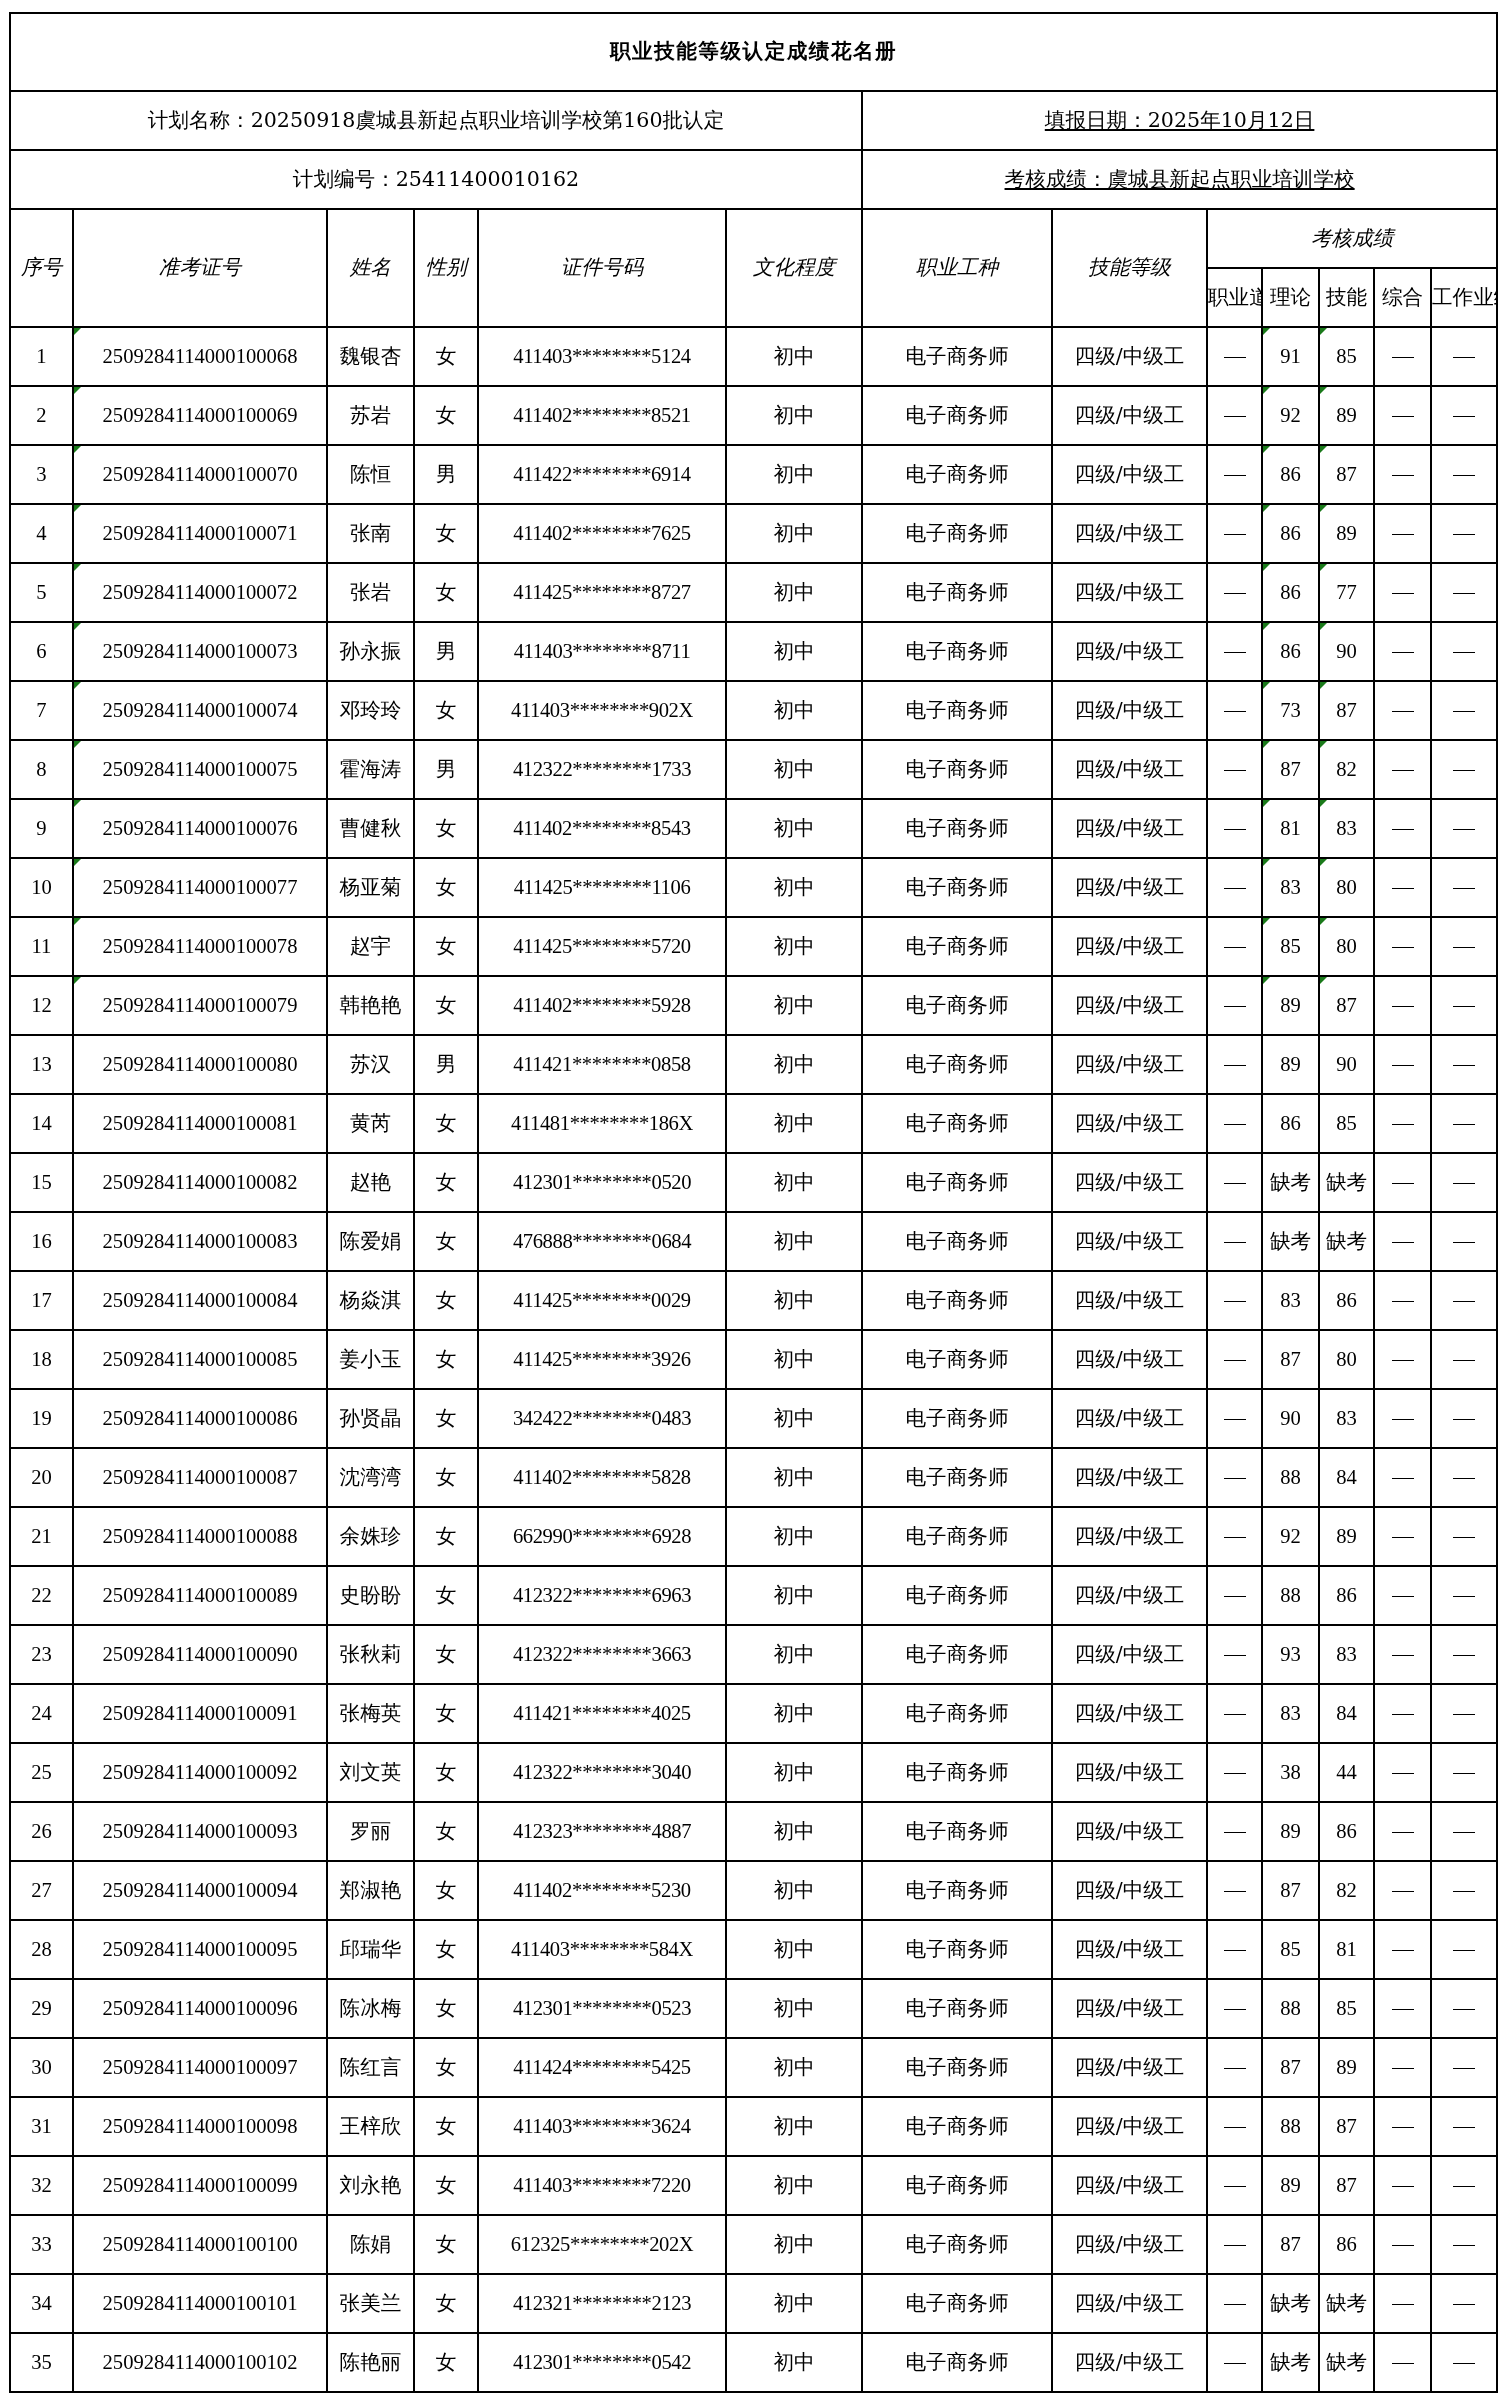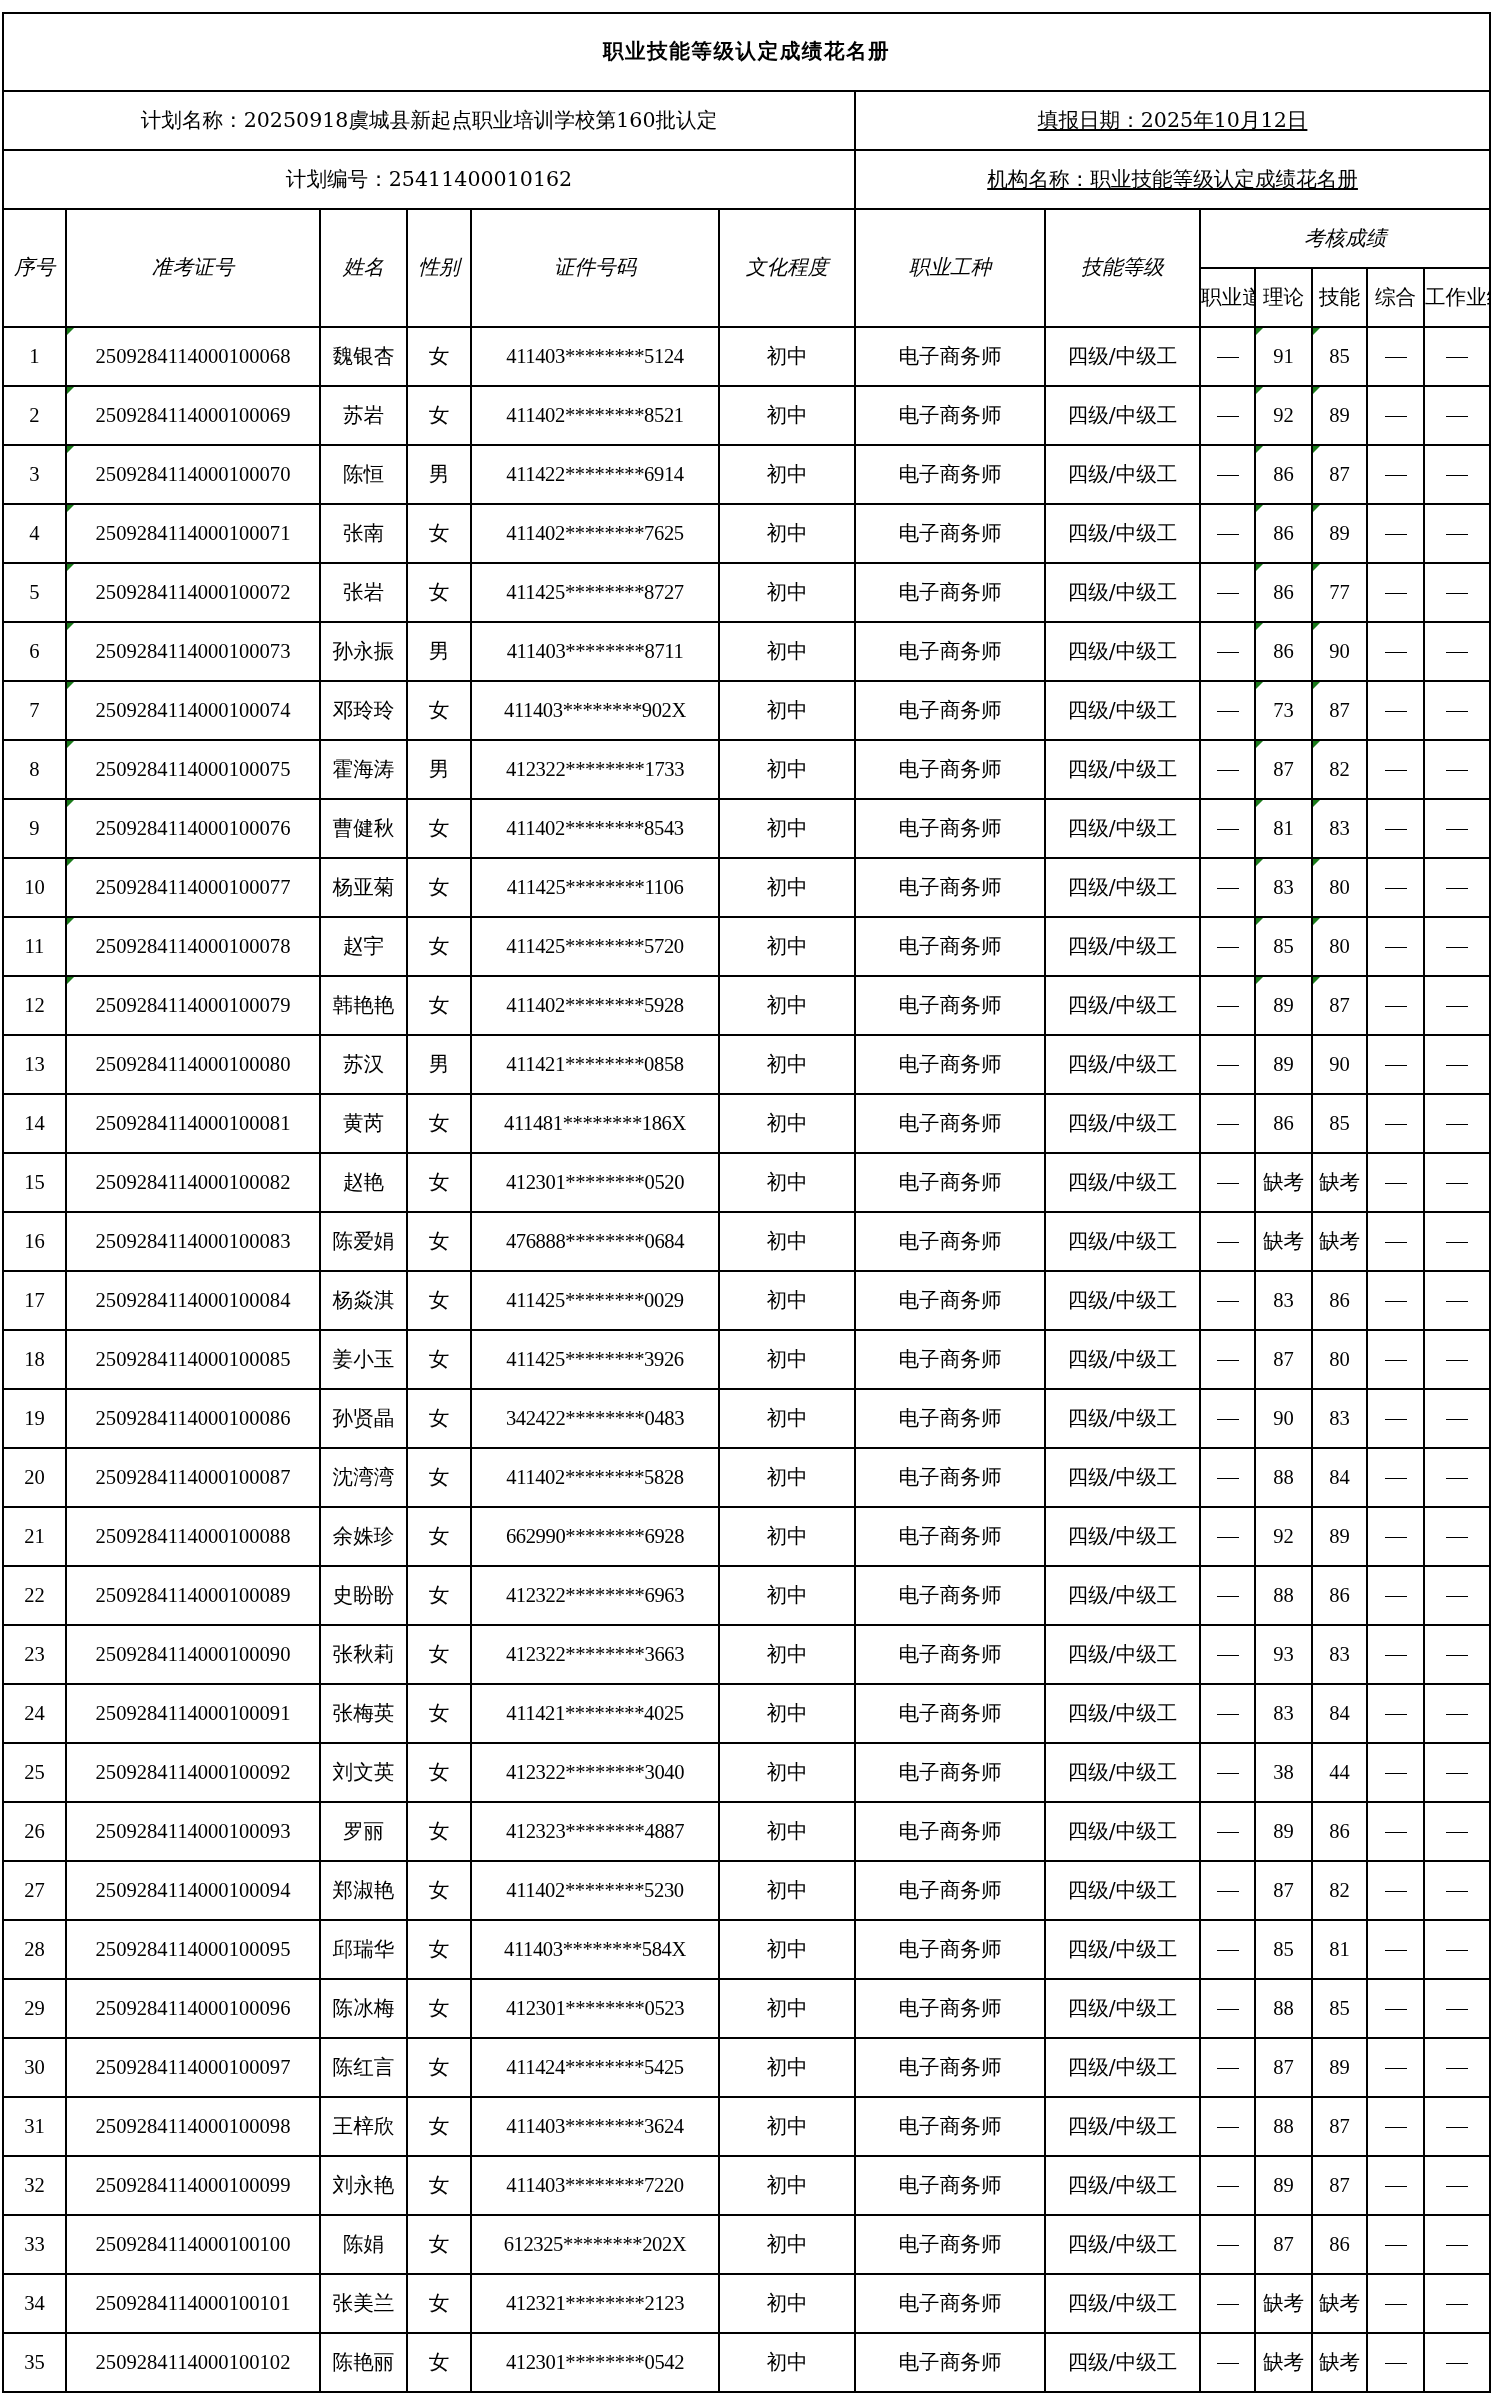--- a/index.html
+++ b/index.html
@@ -1,18 +1,18 @@
 <!DOCTYPE html>
 <html style="font-size:11.8px"><head>
 <meta charset="utf-8">
 <style>
   html, body { margin:0; padding:0; background:#ffffff; }
   body { width:1511px; height:2401px; position:relative; font-family:"DejaVu Serif", "Liberation Serif", serif; color:#000; }
   table.sheet {
-    position:absolute; left:2px; top:11.8px;
+    position:absolute; left:9px; top:11.8px;
     border-collapse:collapse; table-layout:fixed;
     width:1488px;
   }
   table.sheet td {
     border:2.2px solid #000;
     padding:0;
     text-align:center; vertical-align:middle;
     font-size:20.6px; line-height:25px;
     position:relative; overflow:hidden;
     white-space:nowrap;
@@ -56,21 +56,21 @@
   <tbody id="tbody">
     <tr>
       <td class="title" colspan="13">职业技能等级认定成绩花名册</td>
     </tr>
     <tr>
       <td class="info-left" colspan="6">计划名称：20250918虞城县新起点职业培训学校第160批认定</td>
       <td class="info-right" colspan="7">填报日期：2025年10月12日</td>
     </tr>
     <tr>
       <td class="info-left" colspan="6">计划编号：25411400010162</td>
-      <td class="info-right" colspan="7">机构名称：职业技能等级认定成绩花名册</td>
+      <td class="info-right" colspan="7">考核成绩：虞城县新起点职业培训学校</td>
     </tr>
     <tr>
       <td class="hdr" rowspan="2">序号</td>
       <td class="hdr" rowspan="2">准考证号</td>
       <td class="hdr" rowspan="2">姓名</td>
       <td class="hdr" rowspan="2">性别</td>
       <td class="hdr" rowspan="2">证件号码</td>
       <td class="hdr" rowspan="2">文化程度</td>
       <td class="hdr" rowspan="2">职业工种</td>
       <td class="hdr" rowspan="2">技能等级</td>

